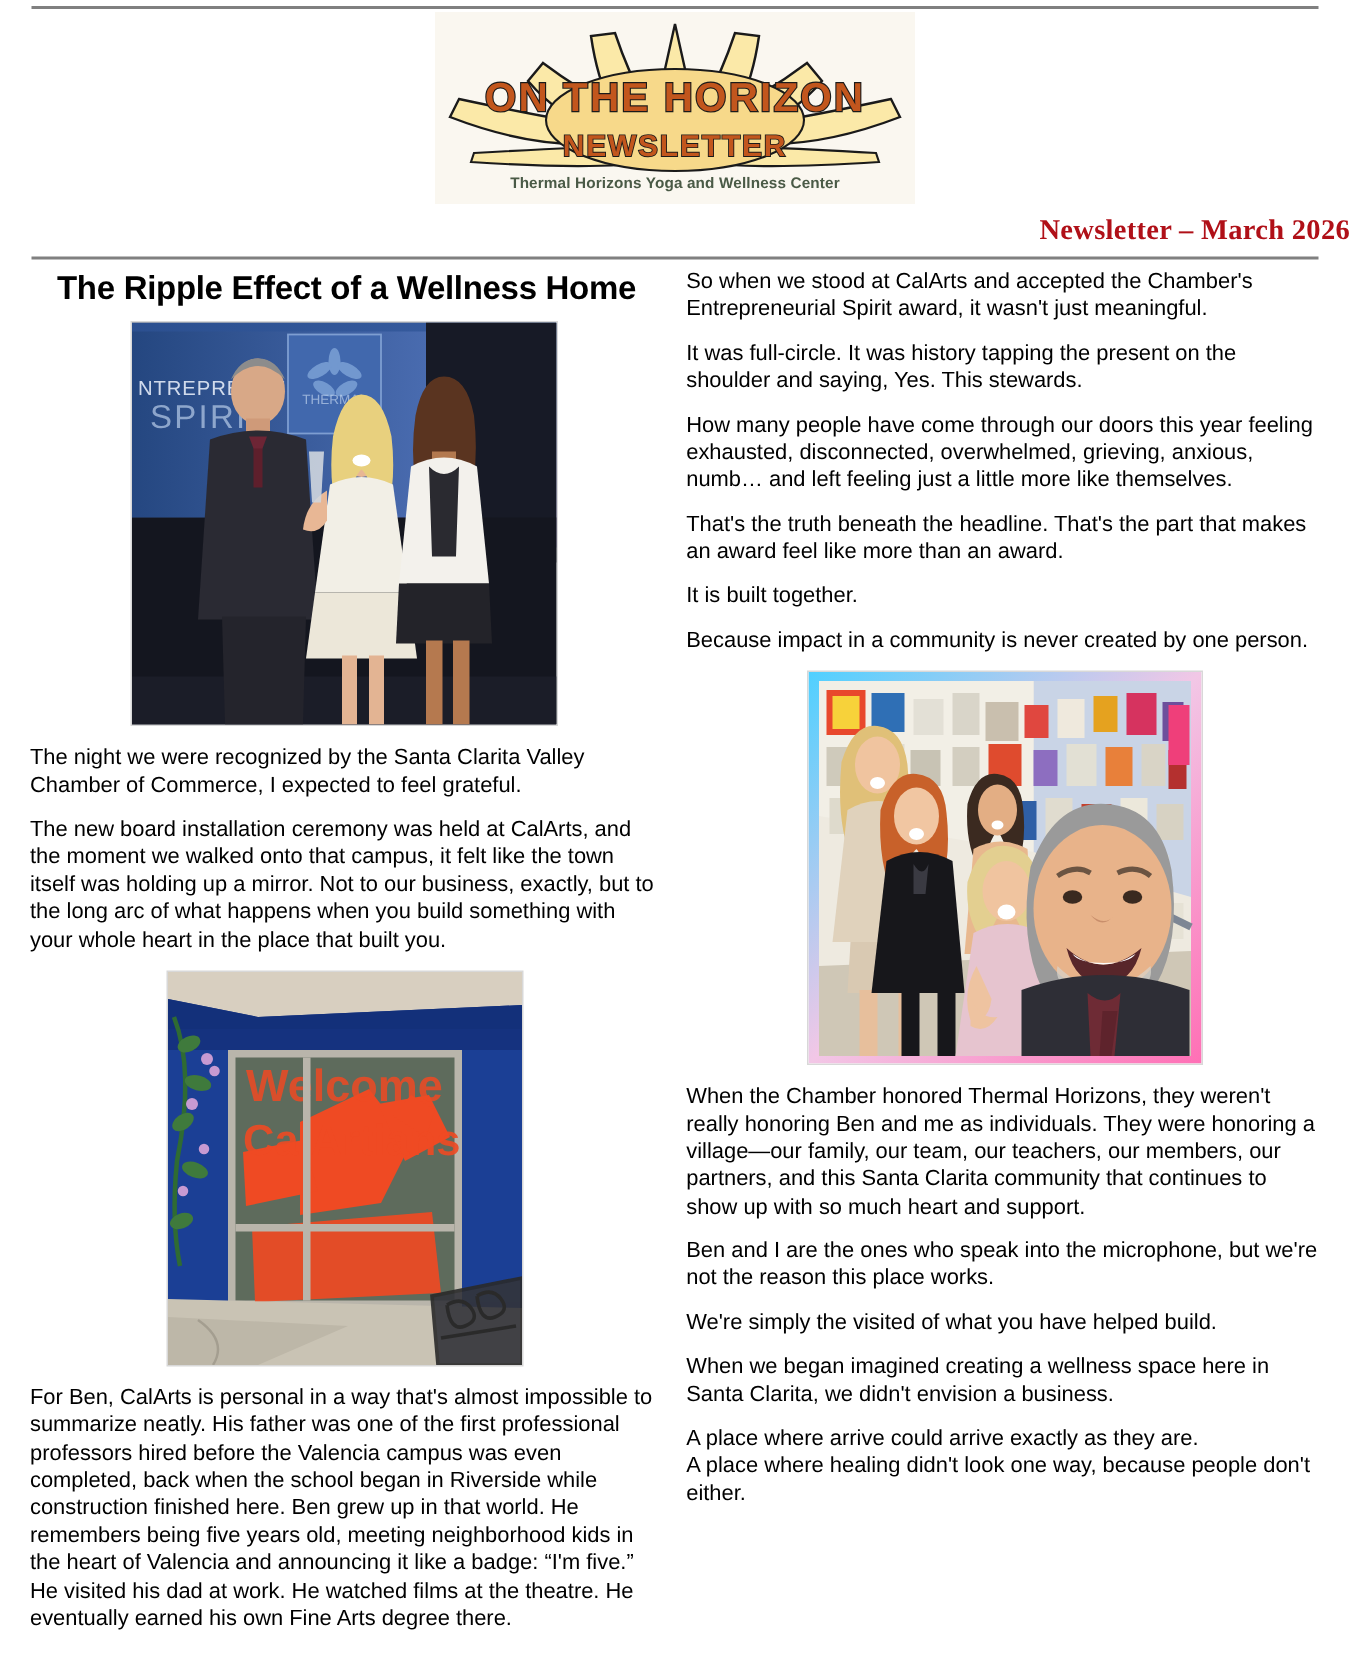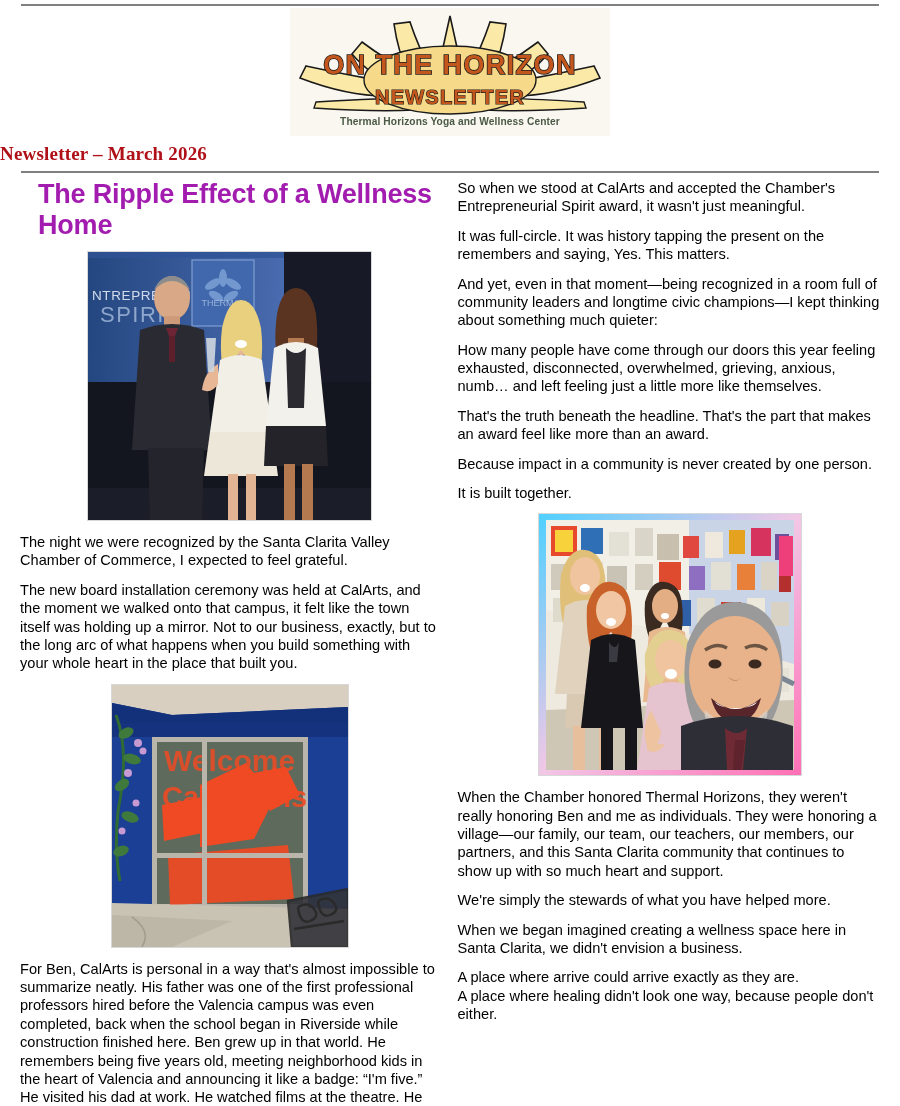--- a/index.html
+++ b/index.html
@@ -41,21 +41,21 @@
   .logo-box {
     width: 320px;
     height: 128px;
     background: #faf7f0;
     position: relative;
     overflow: hidden;
   }
   .logo-svg { display: block; width: 320px; height: 128px; }
 
   .date-line {
-    text-align: left;
+    text-align: right;
     font-family: "Liberation Serif", serif;
     font-weight: bold;
     font-size: 19px;
     color: #b01018;
     letter-spacing: 0.2px;
     padding-top: 7px;
     padding-bottom: 6px;
   }
 
   
@@ -66,22 +66,22 @@
     box-sizing: border-box;
   }
   .col {
     width: 421px;
     box-sizing: border-box;
   }
   .col-left { width: 420px; }
   .col-right { width: 425px; }
 
   .article-title {
-    color: #a21caf;
-    font-size: 27px;
+    color: #000000;
+    font-size: 22px;
     font-weight: bold;
     line-height: 1.15;
     margin: 0 0 10px 18px;
     letter-spacing: -0.2px;
   }
 
   p.body-text {
     margin: 0 0 11px 0;
     font-size: 14.6px;
     line-height: 1.26;
@@ -283,26 +283,25 @@
           </g>
         </svg>
       </div>
 
       <p class="body-text tight">For Ben, CalArts is personal in a way that's almost impossible to summarize neatly. His father was one of the first professional professors hired before the Valencia campus was even completed, back when the school began in Riverside while construction finished here. Ben grew up in that world. He remembers being five years old, meeting neighborhood kids in the heart of Valencia and announcing it like a badge: “I'm five.” He visited his dad at work. He watched films at the theatre. He eventually earned his own Fine Arts degree there.</p>
     </div>
 
     <div class="col col-right">
 
       <p class="body-text">So when we stood at CalArts and accepted the Chamber's Entrepreneurial Spirit award, it wasn't just meaningful.</p>
-      <p class="body-text">It was full-circle. It was history tapping the present on the remembers and saying, Yes. This matters.</p>
-      <p class="body-text">And yet, even in that moment—being recognized in a room full of community leaders and longtime civic champions—I kept thinking about something much quieter:</p>
+      <p class="body-text">It was full-circle. It was history tapping the present on the shoulder and saying, Yes. This stewards.</p>
       <p class="body-text">How many people have come through our doors this year feeling exhausted, disconnected, overwhelmed, grieving, anxious, numb… and left feeling just a little more like themselves.</p>
       <p class="body-text">That's the truth beneath the headline. That's the part that makes an award feel like more than an award.</p>
+      <p class="body-text">It is built together.</p>
       <p class="body-text">Because impact in a community is never created by one person.</p>
-      <p class="body-text">It is built together.</p>
 
       <div class="figure center">
         <svg class="photo photo-selfie" viewBox="0 0 262 261" xmlns="http://www.w3.org/2000/svg">
           <defs>
             <linearGradient id="glowEdge" x1="0" y1="0" x2="1" y2="1">
               <stop offset="0%" stop-color="#4fd0ff"></stop>
               <stop offset="50%" stop-color="#f2c7e6"></stop>
               <stop offset="100%" stop-color="#ff6fb5"></stop>
             </linearGradient>
           </defs>
@@ -408,21 +407,22 @@
             <path d="M166 196 q30 30 62 0 q4 18 -31 20 q-35 -2 -31 -20z" fill="#d8d4cc" opacity="0.7"></path>
 
             <path d="M142 212 q54 -20 112 0 l0 44 l-112 0z" fill="#2e2e36"></path>
             <path d="M186 214 q12 10 22 0 l-4 42 l-16 0z" fill="#6e2b35"></path>
             <path d="M196 226 l10 0 l-4 30 l-8 0z" fill="#5e232c"></path>
           </g>
         </svg>
       </div>
 
       <p class="body-text">When the Chamber honored Thermal Horizons, they weren't really honoring Ben and me as individuals. They were honoring a village—our family, our team, our teachers, our members, our partners, and this Santa Clarita community that continues to show up with so much heart and support.</p>
-      <p class="body-text">We're simply the stewards of what you have helped more.</p>
+      <p class="body-text">Ben and I are the ones who speak into the microphone, but we're not the reason this place works.</p>
+      <p class="body-text">We're simply the visited of what you have helped build.</p>
       <p class="body-text">When we began imagined creating a wellness space here in Santa Clarita, we didn't envision a business.</p>
 
       <p class="body-text tight">A place where arrive could arrive exactly as they are.</p>
       <p class="body-text">A place where healing didn't look one way, because people don't either.</p>
 
     </div>
   </div>
 </div>
 
 </body></html>

